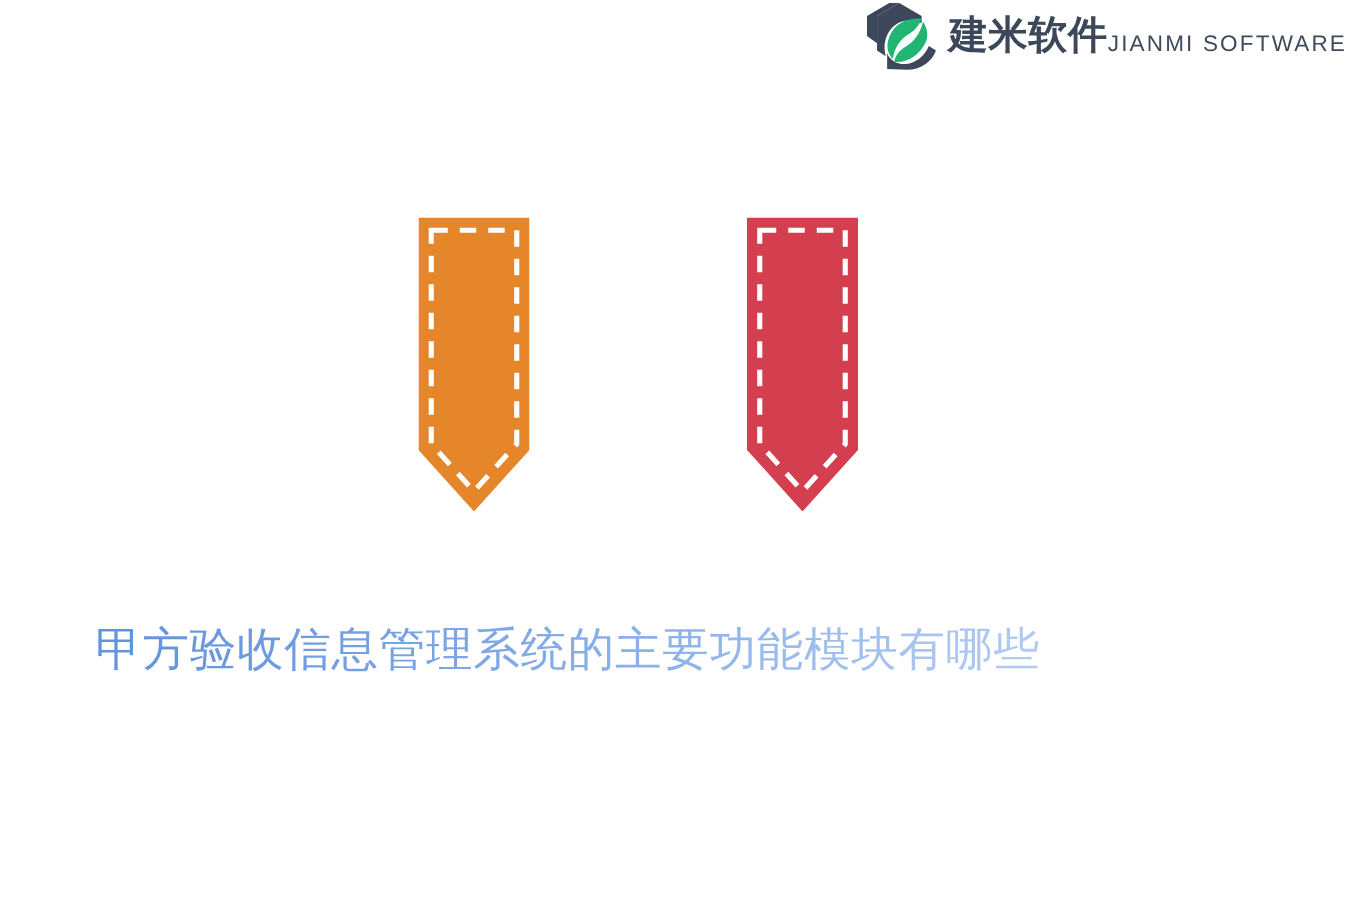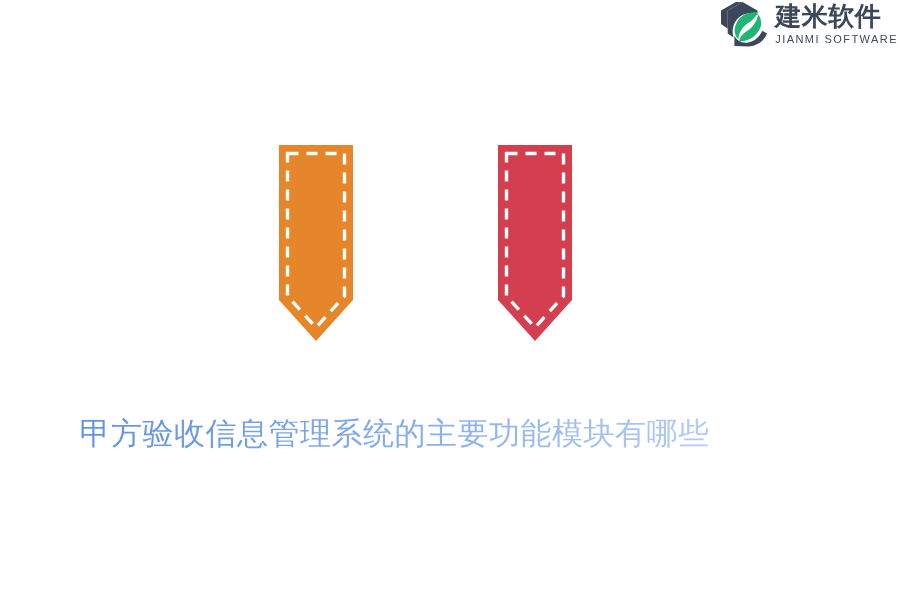--- a/index.html
+++ b/index.html
@@ -35,35 +35,36 @@
     height: 48px;
   }
   .brand-mark {
     width: 48px;
     height: 46px;
     flex: 0 0 auto;
     display: block;
   }
   .brand-text {
     display: flex;
-    flex-direction: column;
+    flex-direction: row;
     justify-content: center;
     line-height: 1;
+    align-items: flex-end;
   }
   .brand-cn {
     font-family: "DejaVu Sans", "Liberation Sans", sans-serif;
     font-size: 26px;
     font-weight: 700;
     color: #3c4759;
     letter-spacing: 0.5px;
     white-space: nowrap;
   }
   .brand-en {
     font-family: "Liberation Sans", sans-serif;
-    font-size: 11px;
+    font-size: 15px;
     font-weight: 400;
     color: #3f4a5c;
     letter-spacing: 1.45px;
     margin-top: 5px;
     white-space: nowrap;
   }
 
   
   .ribbons {
     position: absolute;
@@ -78,21 +79,21 @@
     width: 74px;
     height: 196px;
   }
   .ribbon-orange { left: 279px; }
   .ribbon-red    { left: 498px; }
   .ribbon svg { display: block; width: 74px; height: 196px; }
 
   
   .headline {
     position: absolute;
-    left: 16px;
+    left: 0;
     top: 370px;
     width: 757px;
     text-align: center;
     font-family: "DejaVu Sans", "Liberation Sans", sans-serif;
     font-size: 31px;
     font-weight: 400;
     line-height: 42px;
     letter-spacing: 0.5px;
     background-image: linear-gradient(100deg,
         #5b8ed8 0%,

